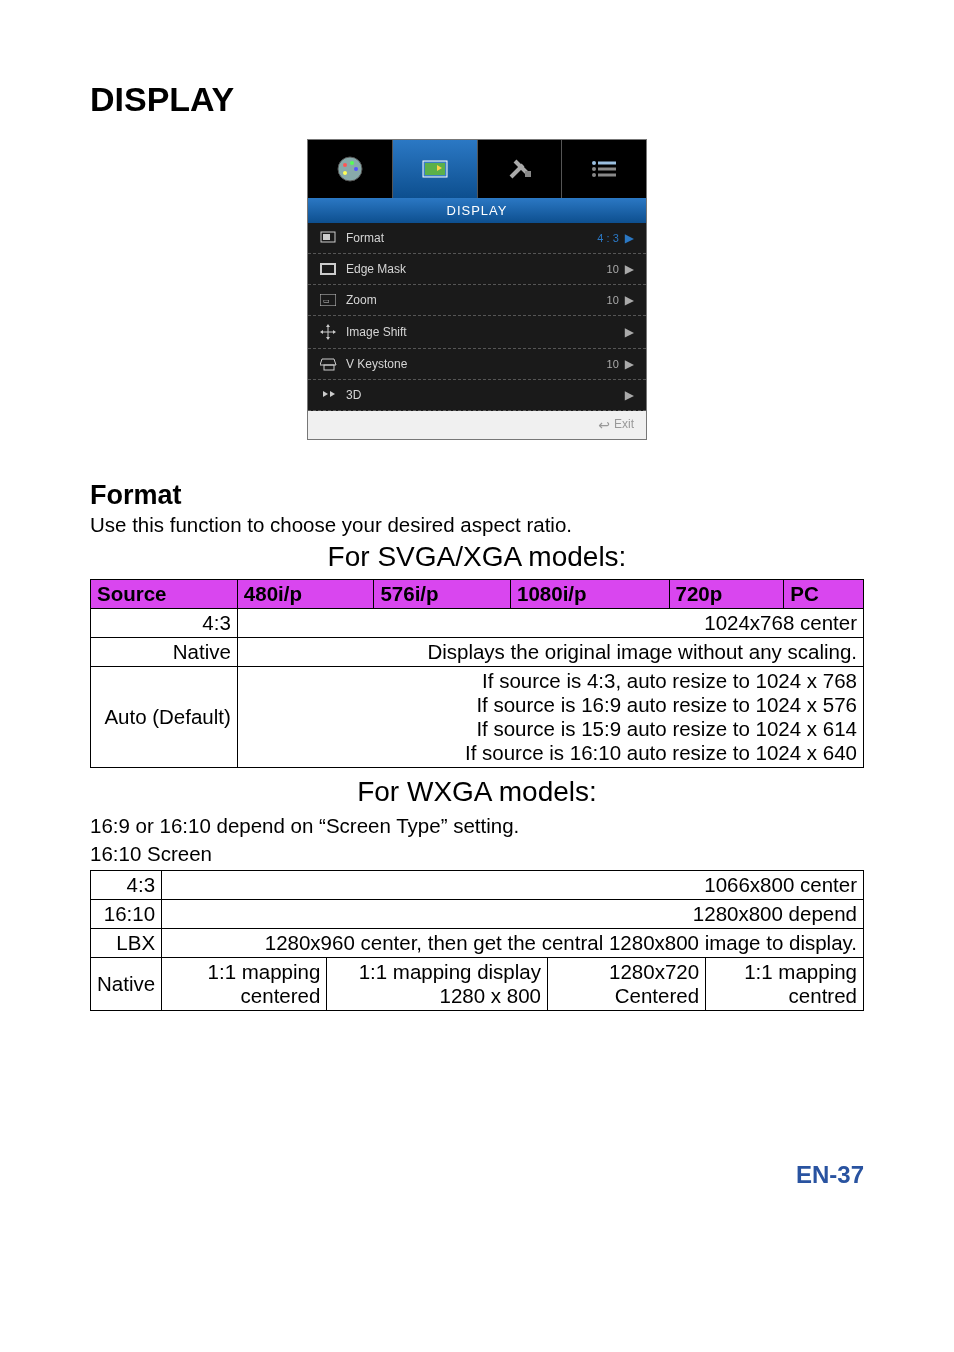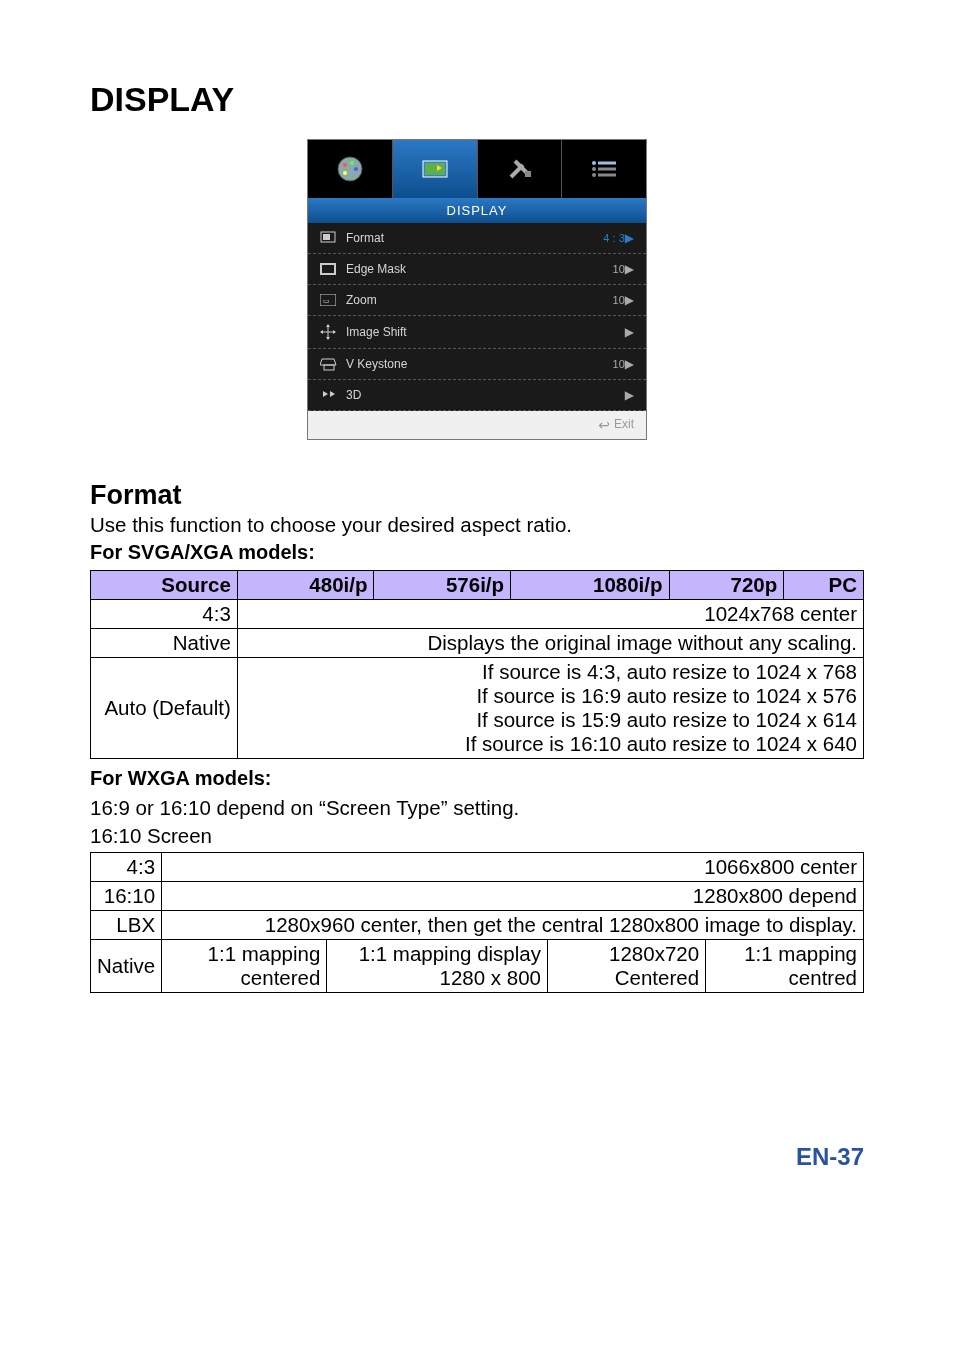--- a/index.html
+++ b/index.html
@@ -52,21 +52,21 @@
   .osd-row {
     display: flex;
     align-items: center;
     padding: 8px 12px;
     border-bottom: 1px dashed #555;
     font-size: 12px;
   }
   .osd-row:last-of-type { border-bottom: none; }
   .osd-row .ico { width: 22px; display: inline-flex; align-items: center; }
   .osd-row .lbl { flex: 1; padding-left: 4px; color: #d5d5d5; }
-  .osd-row .val { color: #aaa; font-size: 11px; }
+  .osd-row .val { color: #aaa; padding-right: 6px; font-size: 11px; }
   .osd-row .arrow { color: #aaa; font-size: 12px; }
   .osd-footer {
     display: flex;
     justify-content: flex-end;
     padding: 6px 12px;
     color: #999;
     font-size: 12px;
     background: #f0f0f0;
   }
   .osd-footer .exit-arrow { margin-right: 4px; font-size: 14px; }
@@ -74,39 +74,40 @@
   h2.subheading {
     font-size: 27px;
     font-weight: bold;
     margin: 20px 0 2px 0;
   }
   .desc {
     font-size: 20.5px;
     margin: 0 0 4px 0;
   }
   .bold-label {
-    font-size: 20px;
-    font-weight: bold;
+    font-size: 28px;
+    font-weight: normal;
     margin: 4px 0 6px 0;
+    text-align: center;
   }
 
   table.spec {
     border-collapse: collapse;
     width: 100%;
     font-size: 20.5px;
   }
   table.spec th, table.spec td {
     border: 1px solid #000;
     padding: 2px 6px;
     text-align: right;
     vertical-align: middle;
   }
   table.spec th {
-    background: #c4b5fd;
-    text-align: right;
+    background: #d946ef;
+    text-align: left;
     font-weight: bold;
   }
   .sub-text {
     font-size: 20.5px;
     margin: 4px 0;
   }
   .page-num {
     text-align: right;
     font-weight: bold;
     color: #2953a0;

